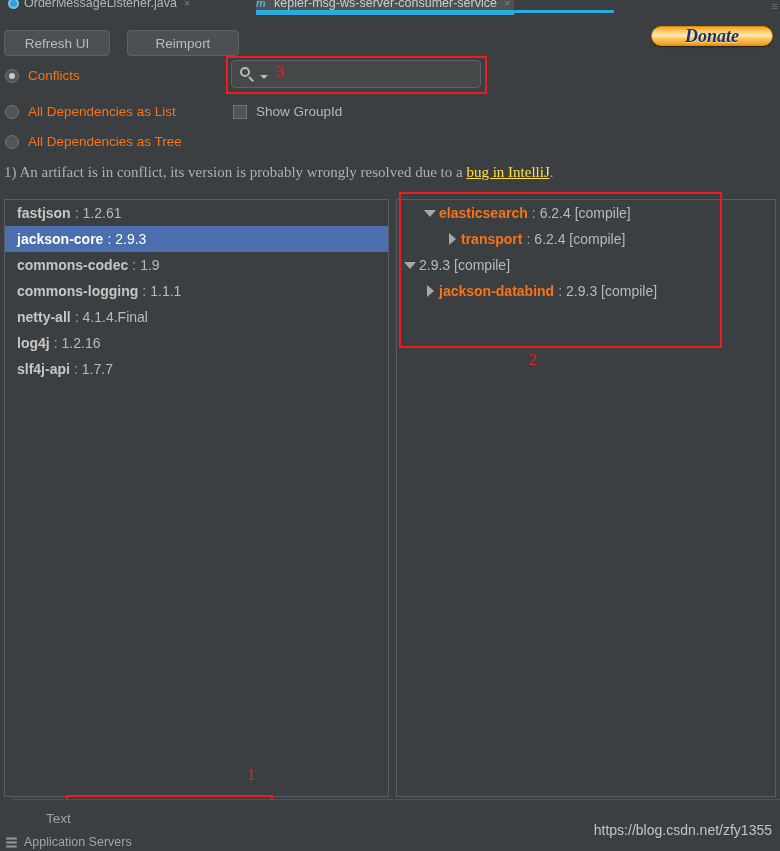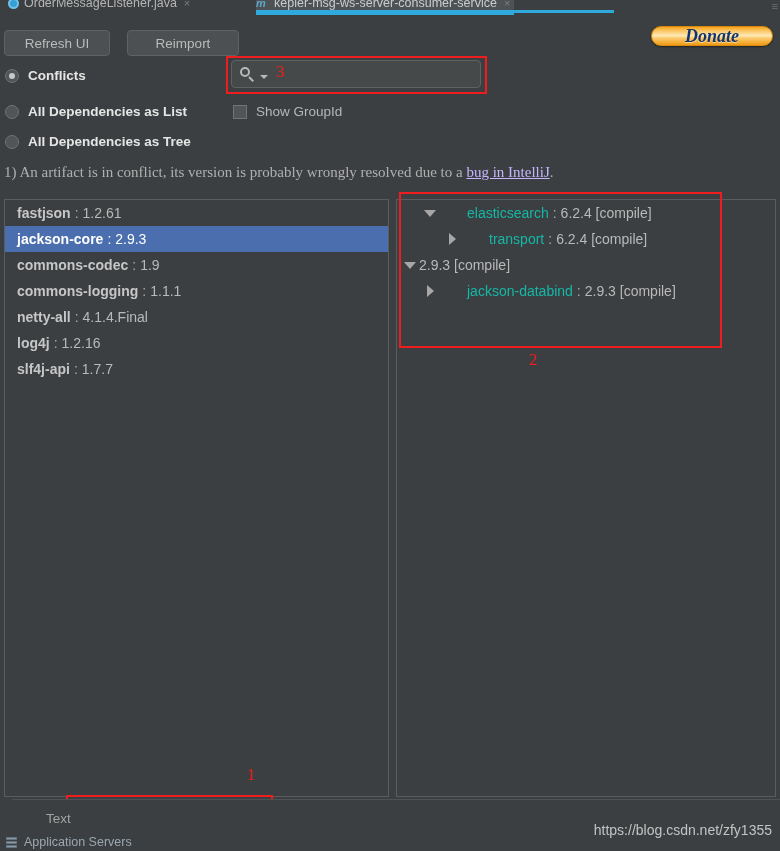--- a/index.html
+++ b/index.html
@@ -88,23 +88,22 @@
     font-family: "Liberation Serif", serif;
     text-shadow: 0 1px 0 rgba(255,255,255,0.5);
     cursor: pointer;
   }
 
   
   .options { position: absolute; left: 0; top: 54px; width: 780px; height: 110px; }
 
   .radio-row {
     position: absolute; display: flex; align-items: center;
-    font-size: 13.5px; color: #e5e5e5;
+    font-size: 13.5px; color: #f97316;
     cursor: default;
-    font-weight: bold;
   }
   .radio {
     width: 14px; height: 14px; border-radius: 50%;
     border: 1px solid #6f7476; background: #515558;
     margin-right: 9px; flex: 0 0 auto;
     position: relative;
   }
   .radio.on::after {
     content: ""; position: absolute; left: 3px; top: 3px;
     width: 6px; height: 6px; border-radius: 50%; background: #c8c8c8;
@@ -160,21 +159,21 @@
     font-family: "Liberation Sans", sans-serif;
     padding-left: 8px;
   }
 
   
   .infoline {
     position: absolute; left: 4px; top: 164px;
     font-family: "Liberation Serif", serif;
     font-size: 15px; color: #b0b0b0;
   }
-  .infoline a { color: #c4b5fd; text-decoration: underline; }
+  .infoline a { color: #fde047; text-decoration: underline; }
 
   
   .panel-list {
     position: absolute; left: 4px; top: 199px;
     width: 385px; height: 598px;
     background: #3c3f41;
     border: 1px solid #5a5d5f;
     overflow: hidden;
   }
   .list-row {
@@ -212,21 +211,21 @@
     border-left: 6px solid transparent;
     border-right: 6px solid transparent;
     border-top: 7px solid #a7a7a7;
   }
   .tw .right {
     width: 0; height: 0;
     border-top: 6px solid transparent;
     border-bottom: 6px solid transparent;
     border-left: 7px solid #a7a7a7;
   }
-  .tree-row .art { font-weight: normal; color: #14b8a6; margin-left: 28px; }
+  .tree-row .art { font-weight: bold; color: #f97316; }
   .tree-row .sep { color: #a8a8a8; margin: 0 4px; }
   .tree-row .ver { color: #b9b9b9; }
   .tree-row.conflict .ver,
   .tree-row.conflict .art { color: #f0736a; }
 
   
   .anno-box { position: absolute; border: 2px solid #ef1d1d; }
   #anno-search { left: 226px; top: 56px; width: 261px; height: 38px; }
   #anno-tree   { left: 399px; top: 192px; width: 323px; height: 156px; }
   #anno-tab    { left: 66px; top: 795px; width: 207px; height: 44px; }

